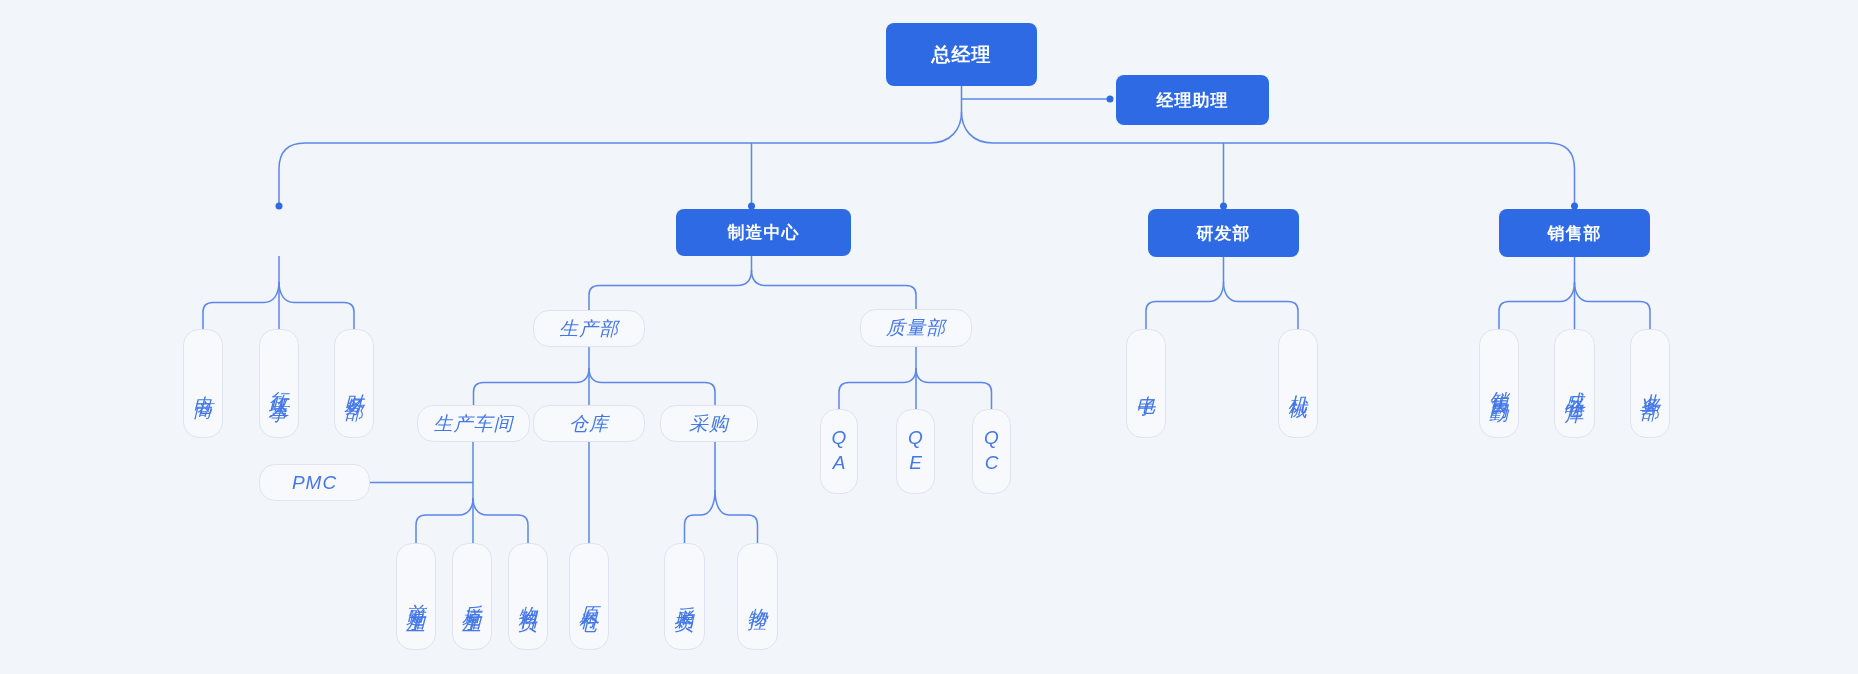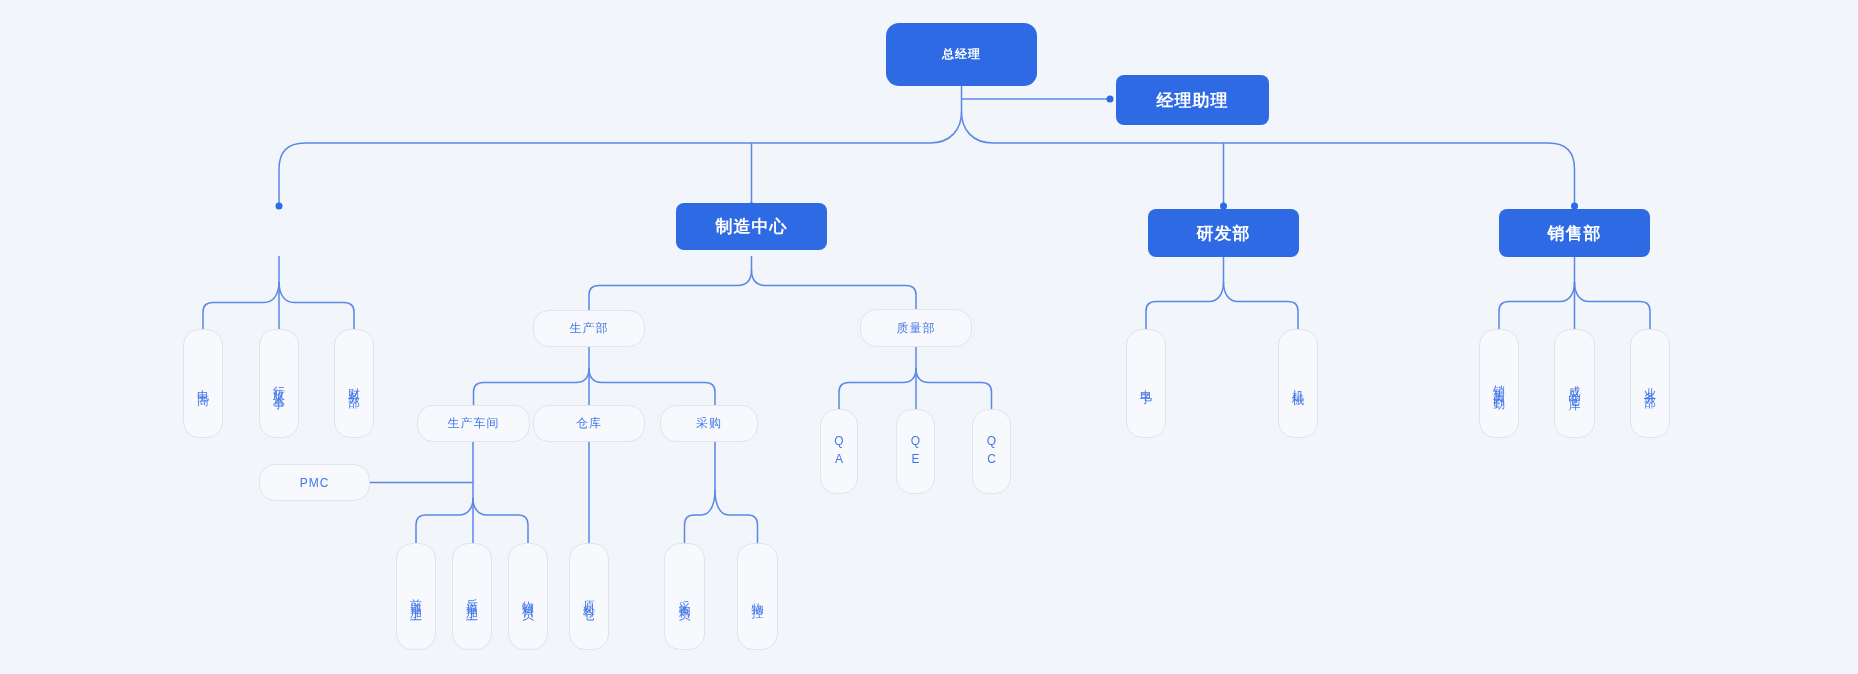--- a/index.html
+++ b/index.html
@@ -32,28 +32,29 @@
     cursor:default;
   }
   .node.blue{
     background:var(--node-fill);
     color:var(--node-text-color);
     border-radius:8px;
     font-weight:bold;
     font-size:17px;
     letter-spacing:1px;
   }
-  .node.blue.root{font-size:12px;border-radius:13px;}
+  .node.blue.root{font-size:19px;}
   .node.leaf{
     background:var(--leaf-fill);
     border:1px solid var(--leaf-border);
     border-radius:16px;
     color:var(--leaf-text-color);
-    font-size:12px;
+    font-size:19px;
     letter-spacing:1px;
+    font-style:italic;
   }
   .node.leaf.vert span{
     writing-mode:vertical-rl;
     text-orientation:upright;
     letter-spacing:4px;
     line-height:1;
   }
 </style>
 </head>
 <body>
@@ -109,21 +110,21 @@
     <circle cx="1574.5" cy="206" r="3.5"></circle>
   </svg>
 
   <div class="node blue root" style="left:886px;top:23px;width:151px;height:63px">
       <span>总经理</span>
     </div>
   <div class="node blue" style="left:1116px;top:75px;width:153px;height:50px">
       <span>经理助理</span>
     </div>
 
-  <div class="node blue" style="left:676px;top:203px;width:151px;height:47px">
+  <div class="node blue" style="left:676px;top:209px;width:175px;height:47px">
       <span>制造中心</span>
     </div>
   <div class="node blue" style="left:1148px;top:209px;width:151px;height:48px">
       <span>研发部</span>
     </div>
   <div class="node blue" style="left:1499px;top:209px;width:151px;height:48px">
       <span>销售部</span>
     </div>
 
   <div class="node leaf vert" style="left:183px;top:329px;width:40px;height:109px">

